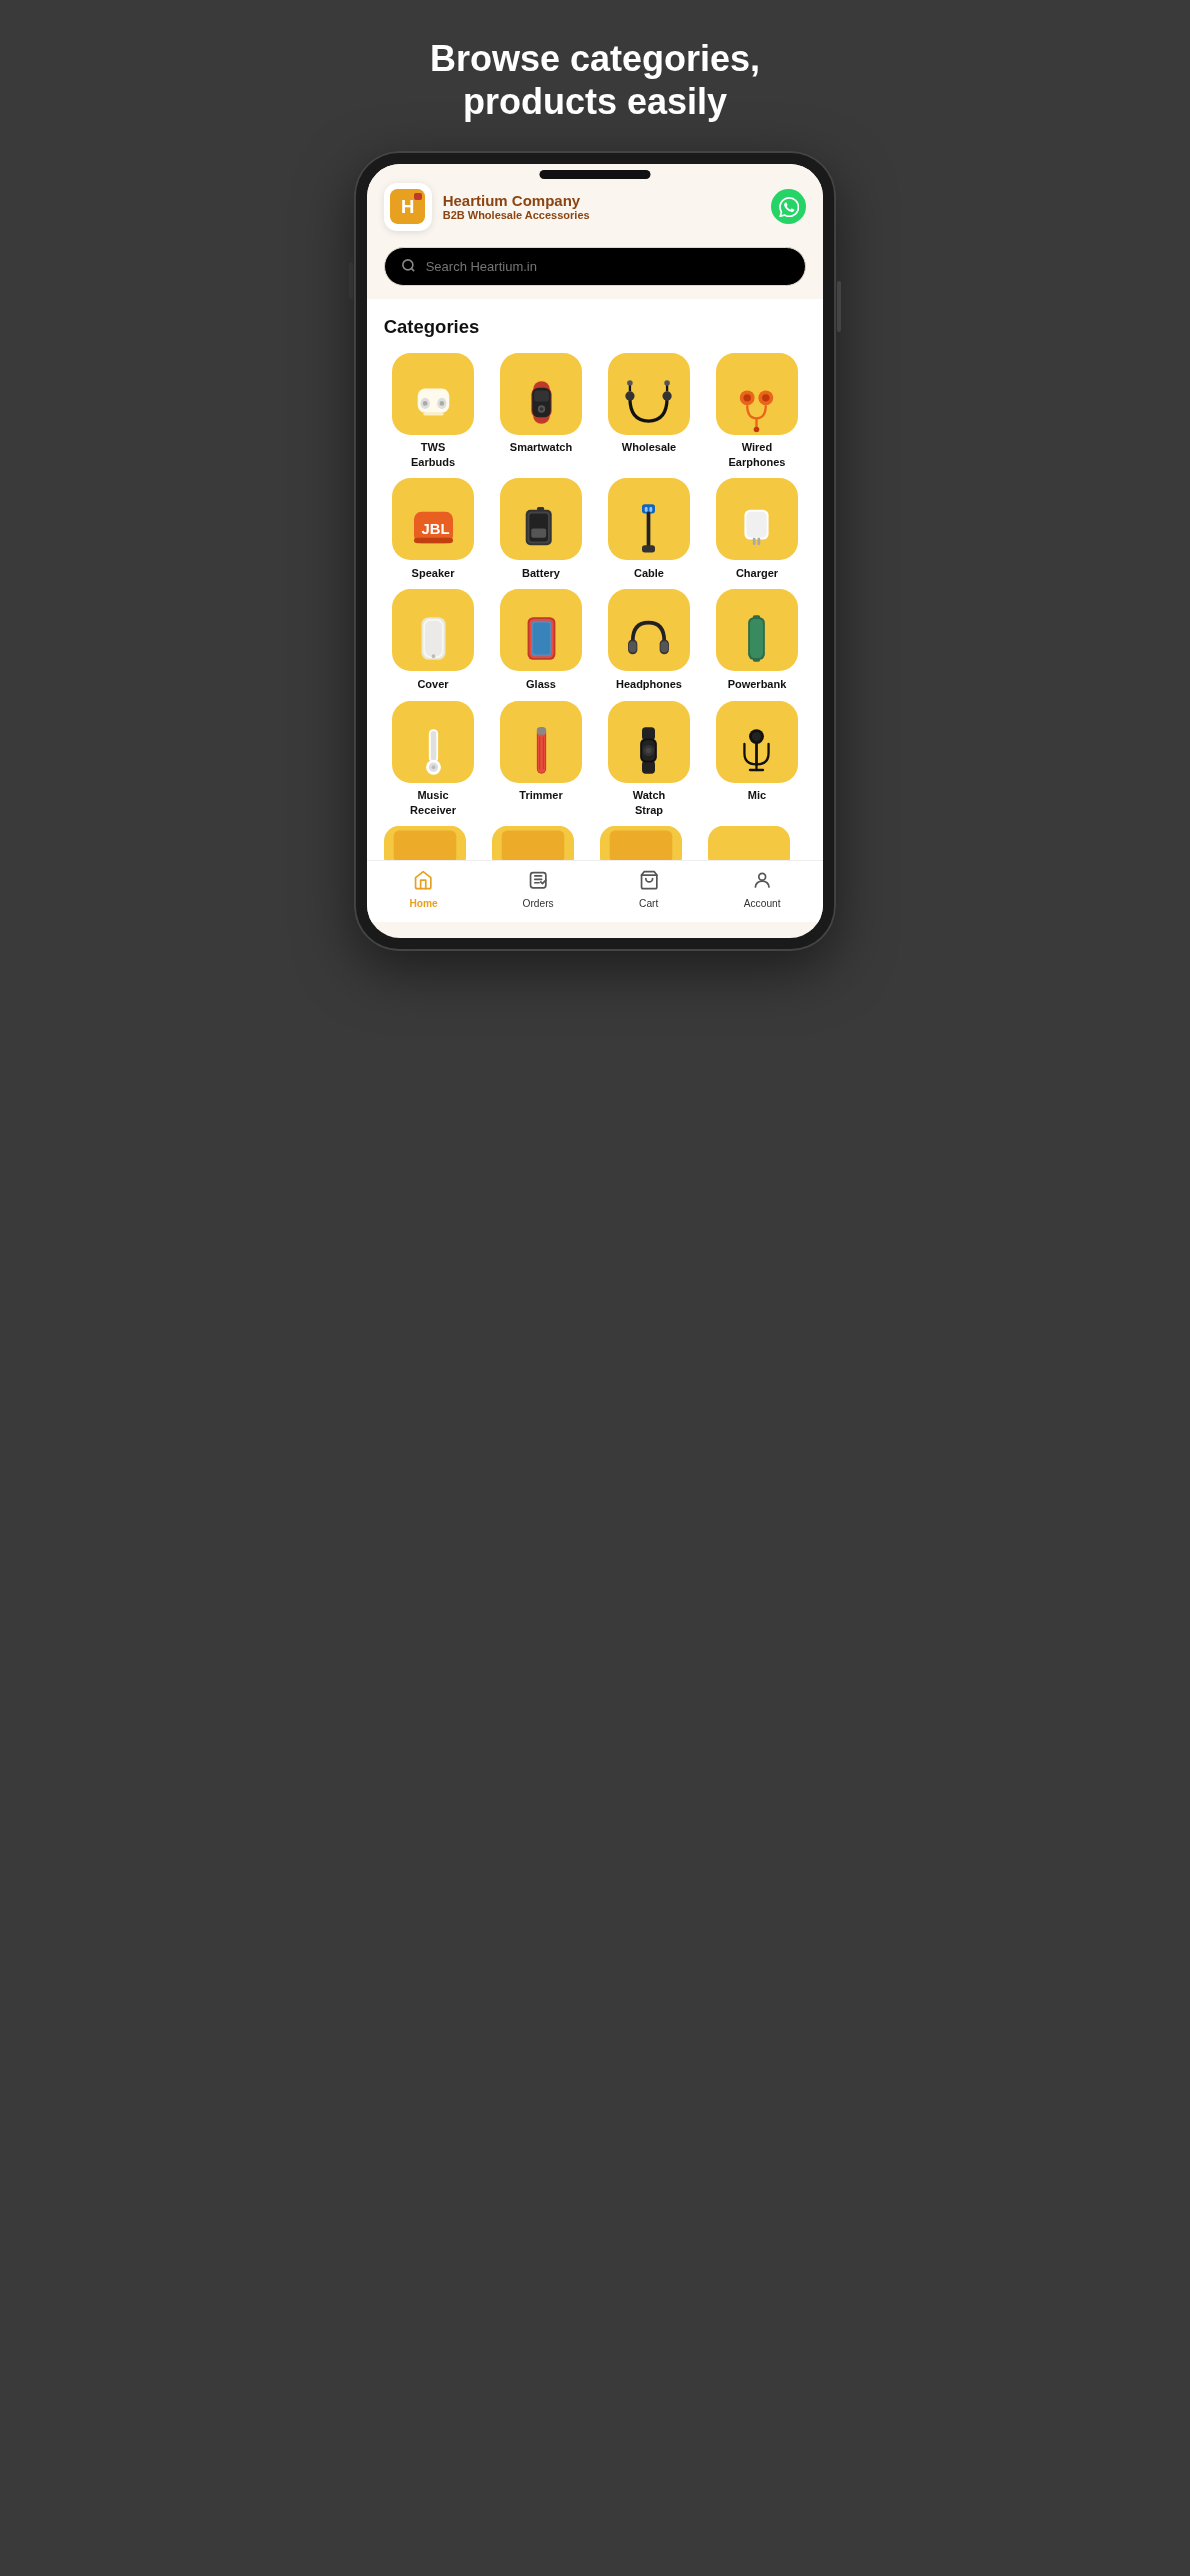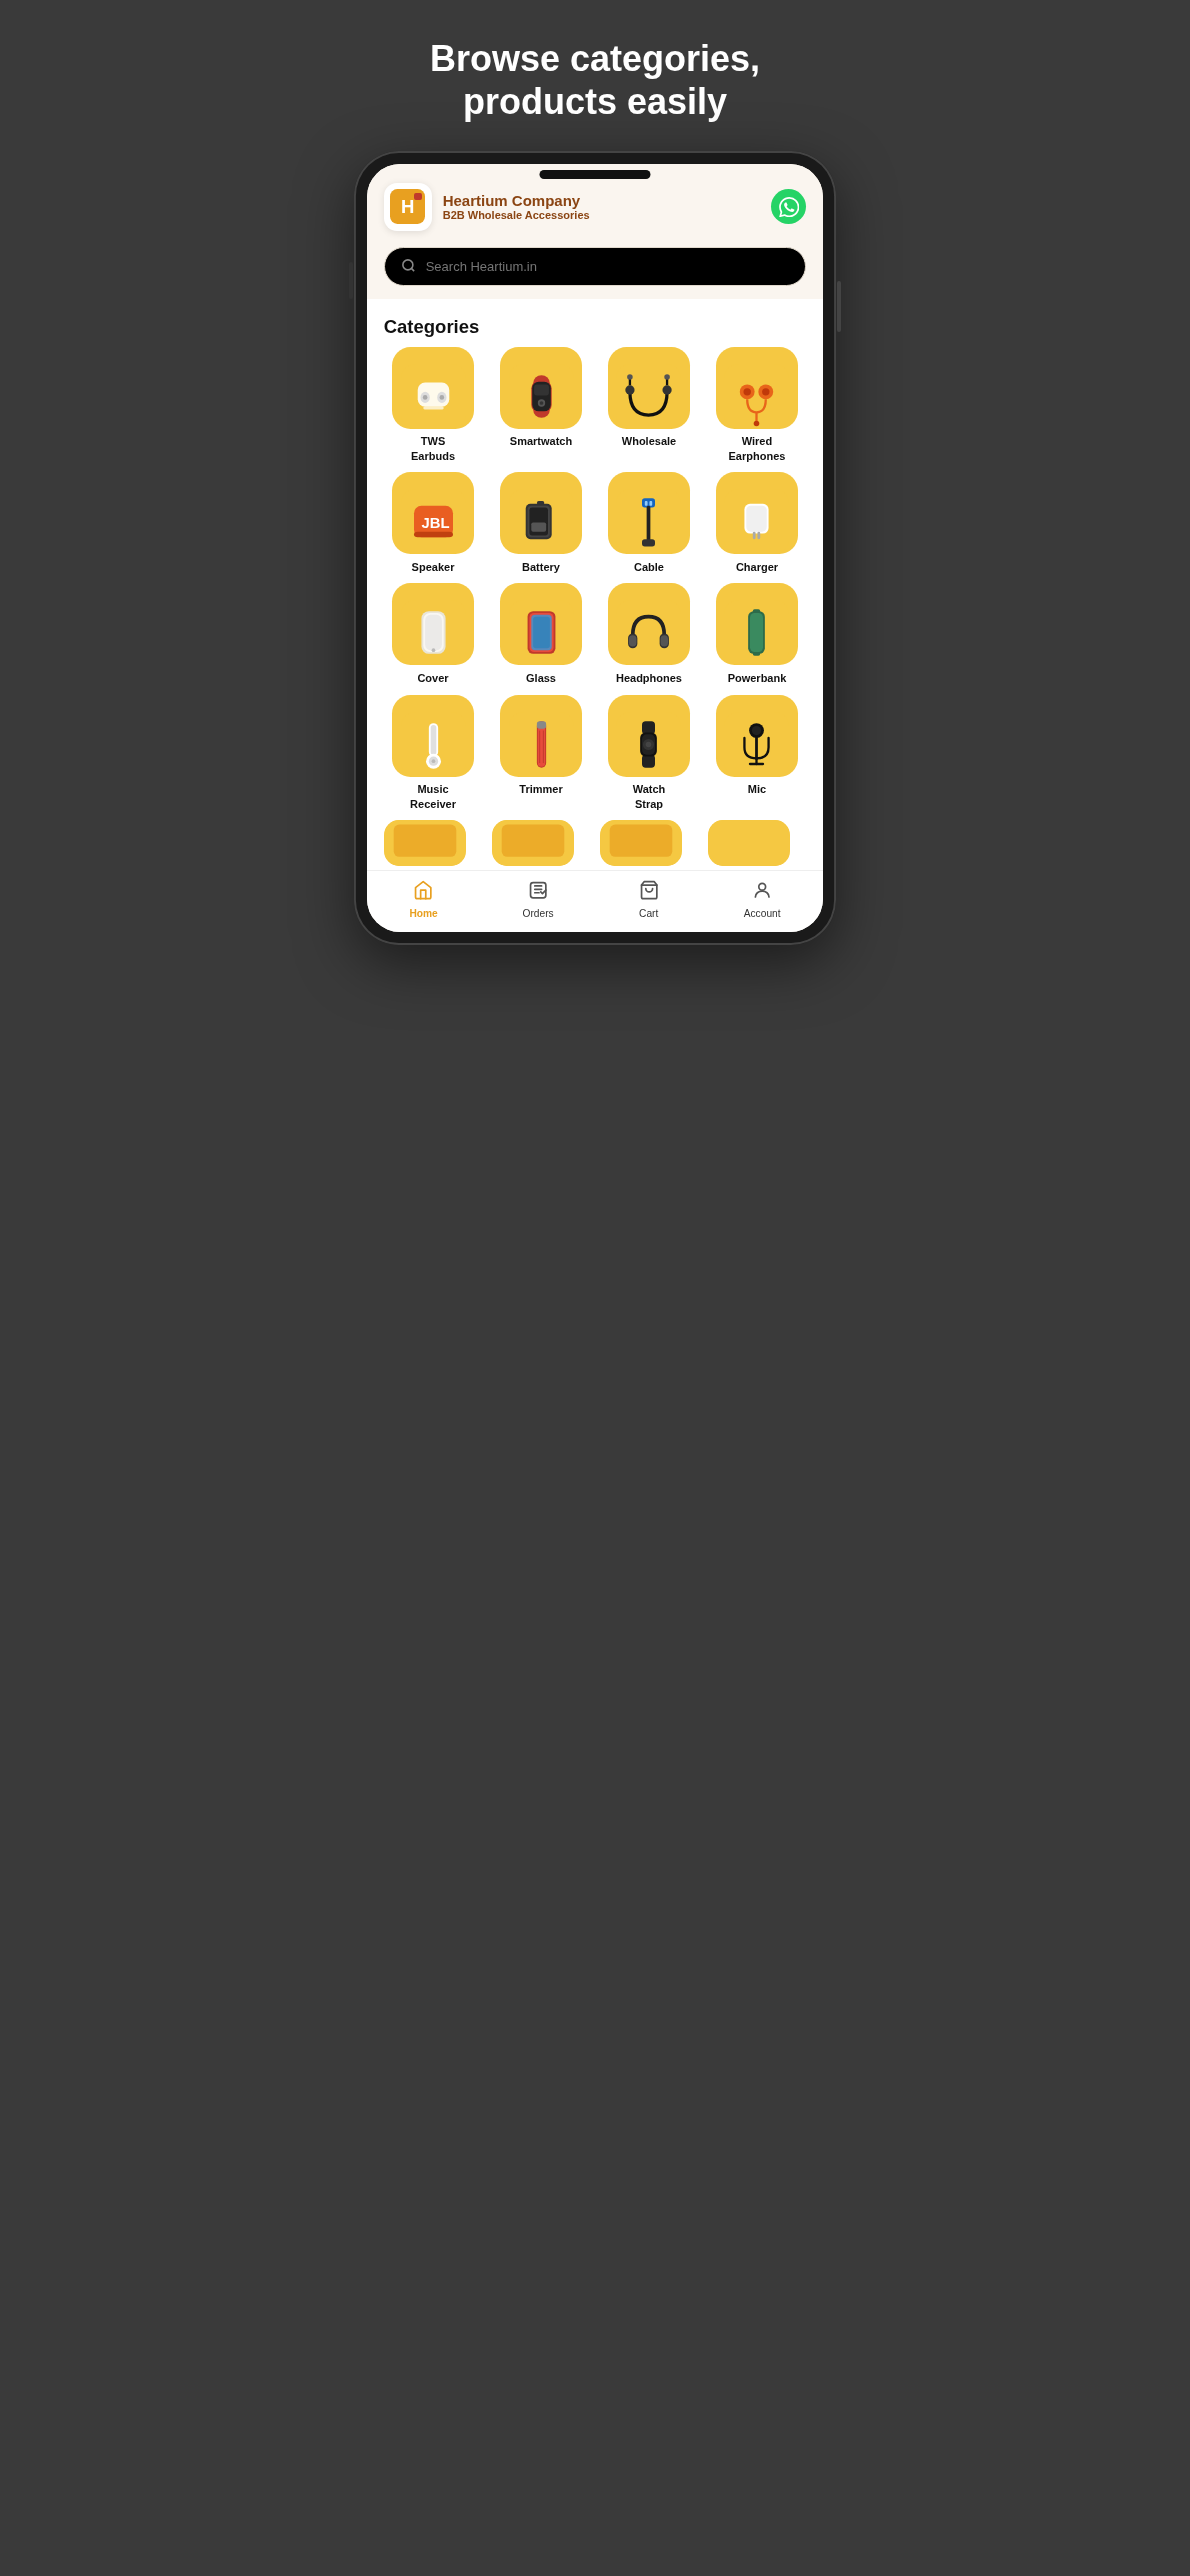--- a/index.html
+++ b/index.html
@@ -183,21 +183,21 @@
       background: #ffffff;
       border-radius: 0;
       padding: 16.7px 16.7px 0;
       flex: 1;
     }
 
     .section-title {
       font-size: 18.5px;
       font-weight: 800;
       color: #111;
-      margin-bottom: 9px;
+      margin-bottom: 15px;
     }
 
     
     .categories-grid {
       display: grid;
       grid-template-columns: repeat(4, 1fr);
       gap: 9.3px;
       padding-bottom: 9.3px;
     }
 
@@ -233,21 +233,21 @@
     .bg-yellow { background: #f5c842; }
 
     
     .bottom-nav {
       background: white;
       border-top: 0.9px solid #eee;
       display: flex;
       justify-content: space-around;
       padding: 9.3px 0 13px;
       position: sticky;
-      bottom: 0;
+      bottom: 16px;
       align-items: center;
     }
 
     .nav-item {
       display: flex;
       flex-direction: column;
       align-items: center;
       gap: 2.8px;
       cursor: pointer;
     }

